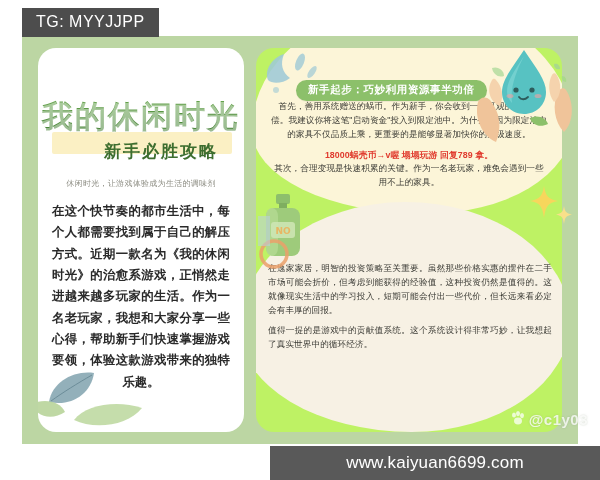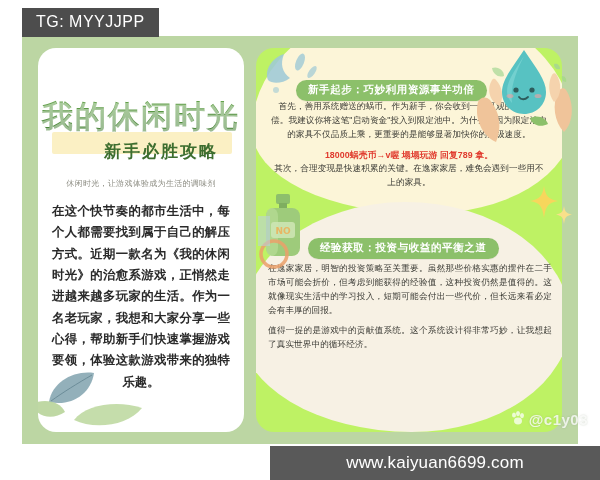--- a/index.html
+++ b/index.html
@@ -177,23 +177,22 @@
     </div>
   </div>
 
   <div class="card-right">
     <div class="blob-yellow"></div>
     <div class="blob-cream"></div>
 
     <div class="pill pill-1">新手起步：巧妙利用资源事半功倍</div>
     <div class="para p1">首先，善用系统赠送的蜗币。作为新手，你会收到一笔可观的蜗币补偿。我建议你将这笔"启动资金"投入到限定池中。为什么？因为限定池中的家具不仅品质上乘，更重要的是能够显著加快你的升级速度。</div>
     <div class="para p-red">18000蜗壳币→v喔 塌塌玩游 回复789 拿。</div>
-    <div class="para p2">其次，合理变现是快速积累的关键。在逸家家居，难免会遇到一些用不上的家具。</div>
-
-    <div class="pill pill-2">经验获取：投资与收益的平衡之道</div>
+    <div class="para p2">其次，合理变现是快速积累的关键。作为一名老玩家，难免会遇到一些用不上的家具。</div>
+
     <div class="para p3">在逸家家居，明智的投资策略至关重要。虽然那些价格实惠的摆件在二手市场可能会折价，但考虑到能获得的经验值，这种投资仍然是值得的。这就像现实生活中的学习投入，短期可能会付出一些代价，但长远来看必定会有丰厚的回报。</div>
     <div class="para p4">值得一提的是游戏中的贡献值系统。这个系统设计得非常巧妙，让我想起了真实世界中的循环经济。</div>
   </div>
 
   <span class="dec splash">
     <svg width="62" height="46" viewBox="0 0 62 46">
       <path d="M6 30C2 20 10 8 22 4c-4 10-2 18 6 24-8 6-18 6-22 2z" fill="#9ec9d6" opacity=".88"></path>
       <ellipse cx="38" cy="12" rx="4" ry="9" transform="rotate(22 38 12)" fill="#9ec9d6" opacity=".8"></ellipse>
       <ellipse cx="50" cy="22" rx="3" ry="7" transform="rotate(35 50 22)" fill="#9ec9d6" opacity=".7"></ellipse>
       <circle cx="14" cy="40" r="3" fill="#9ec9d6" opacity=".6"></circle>

